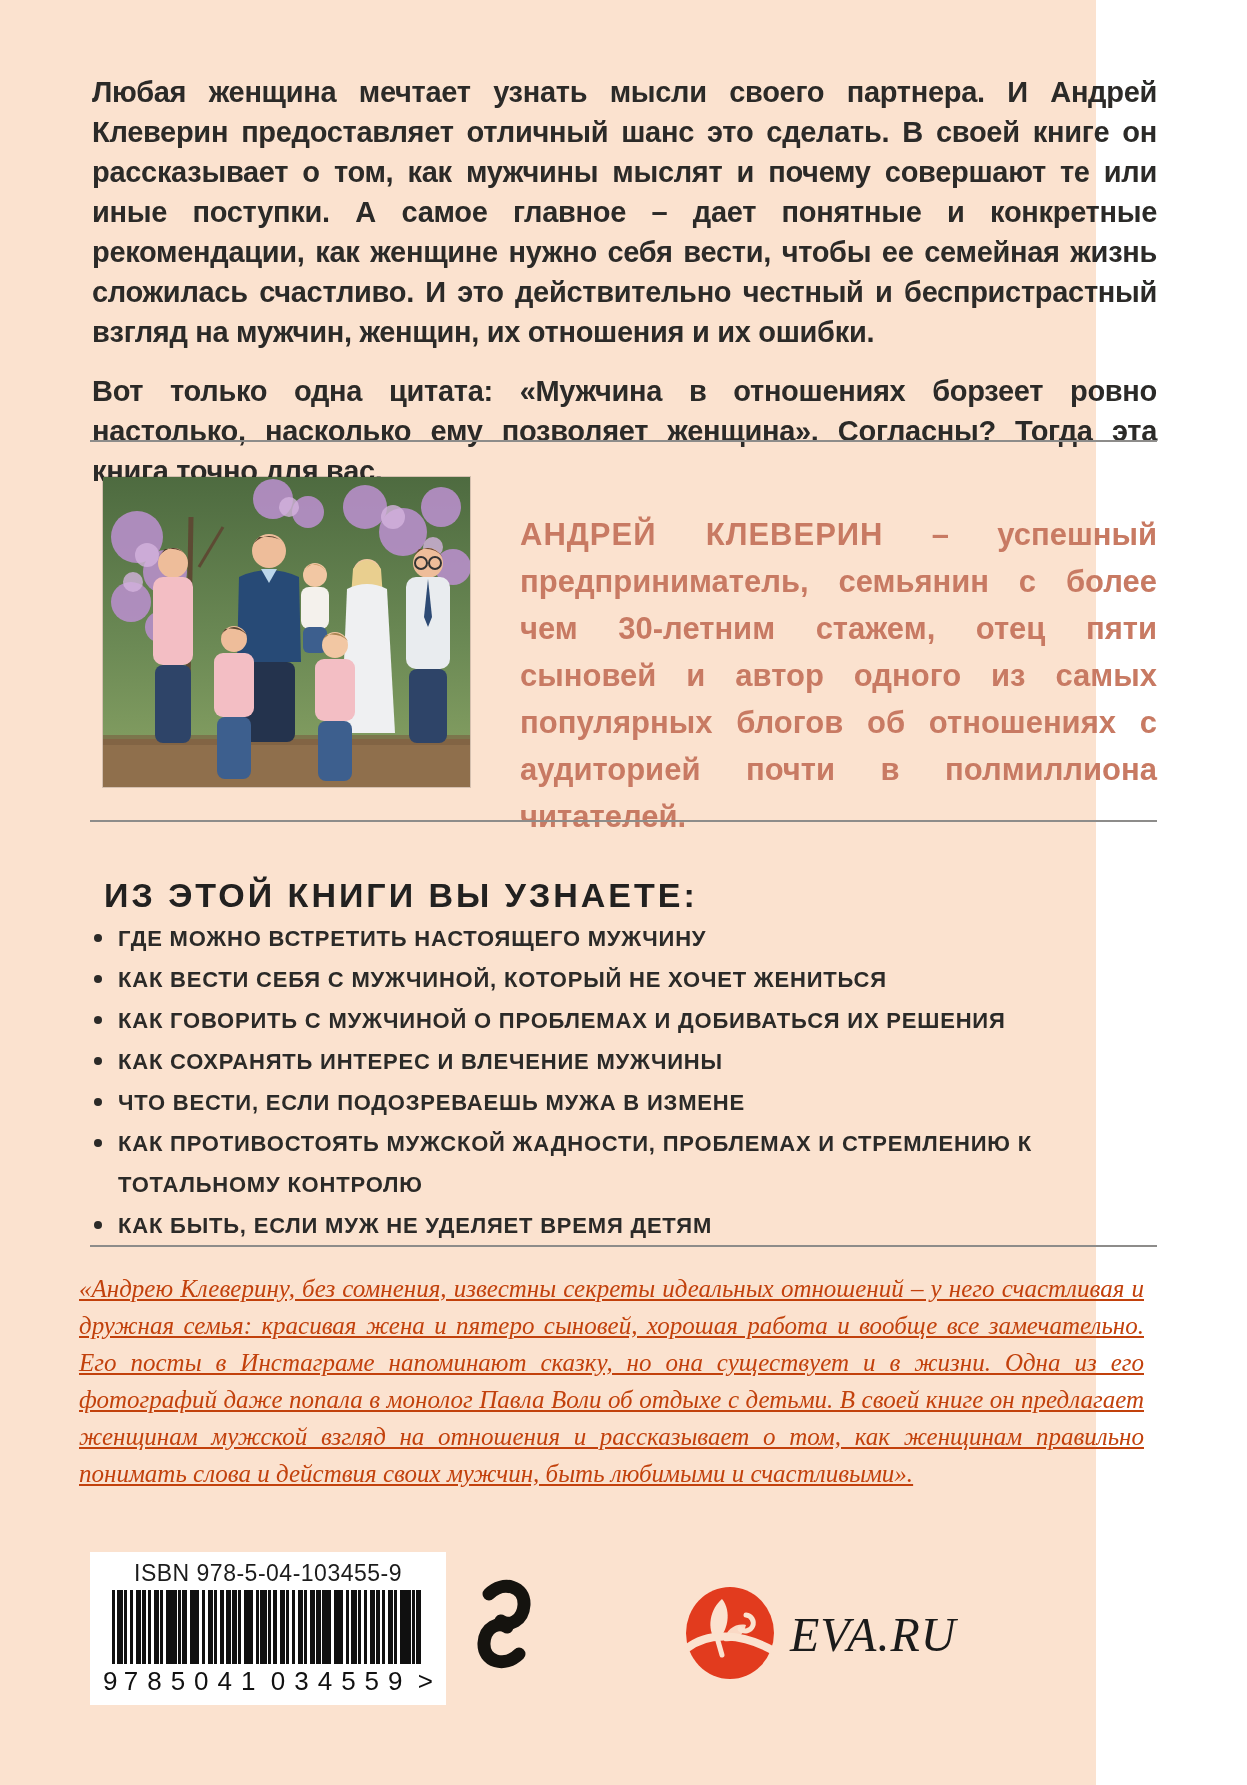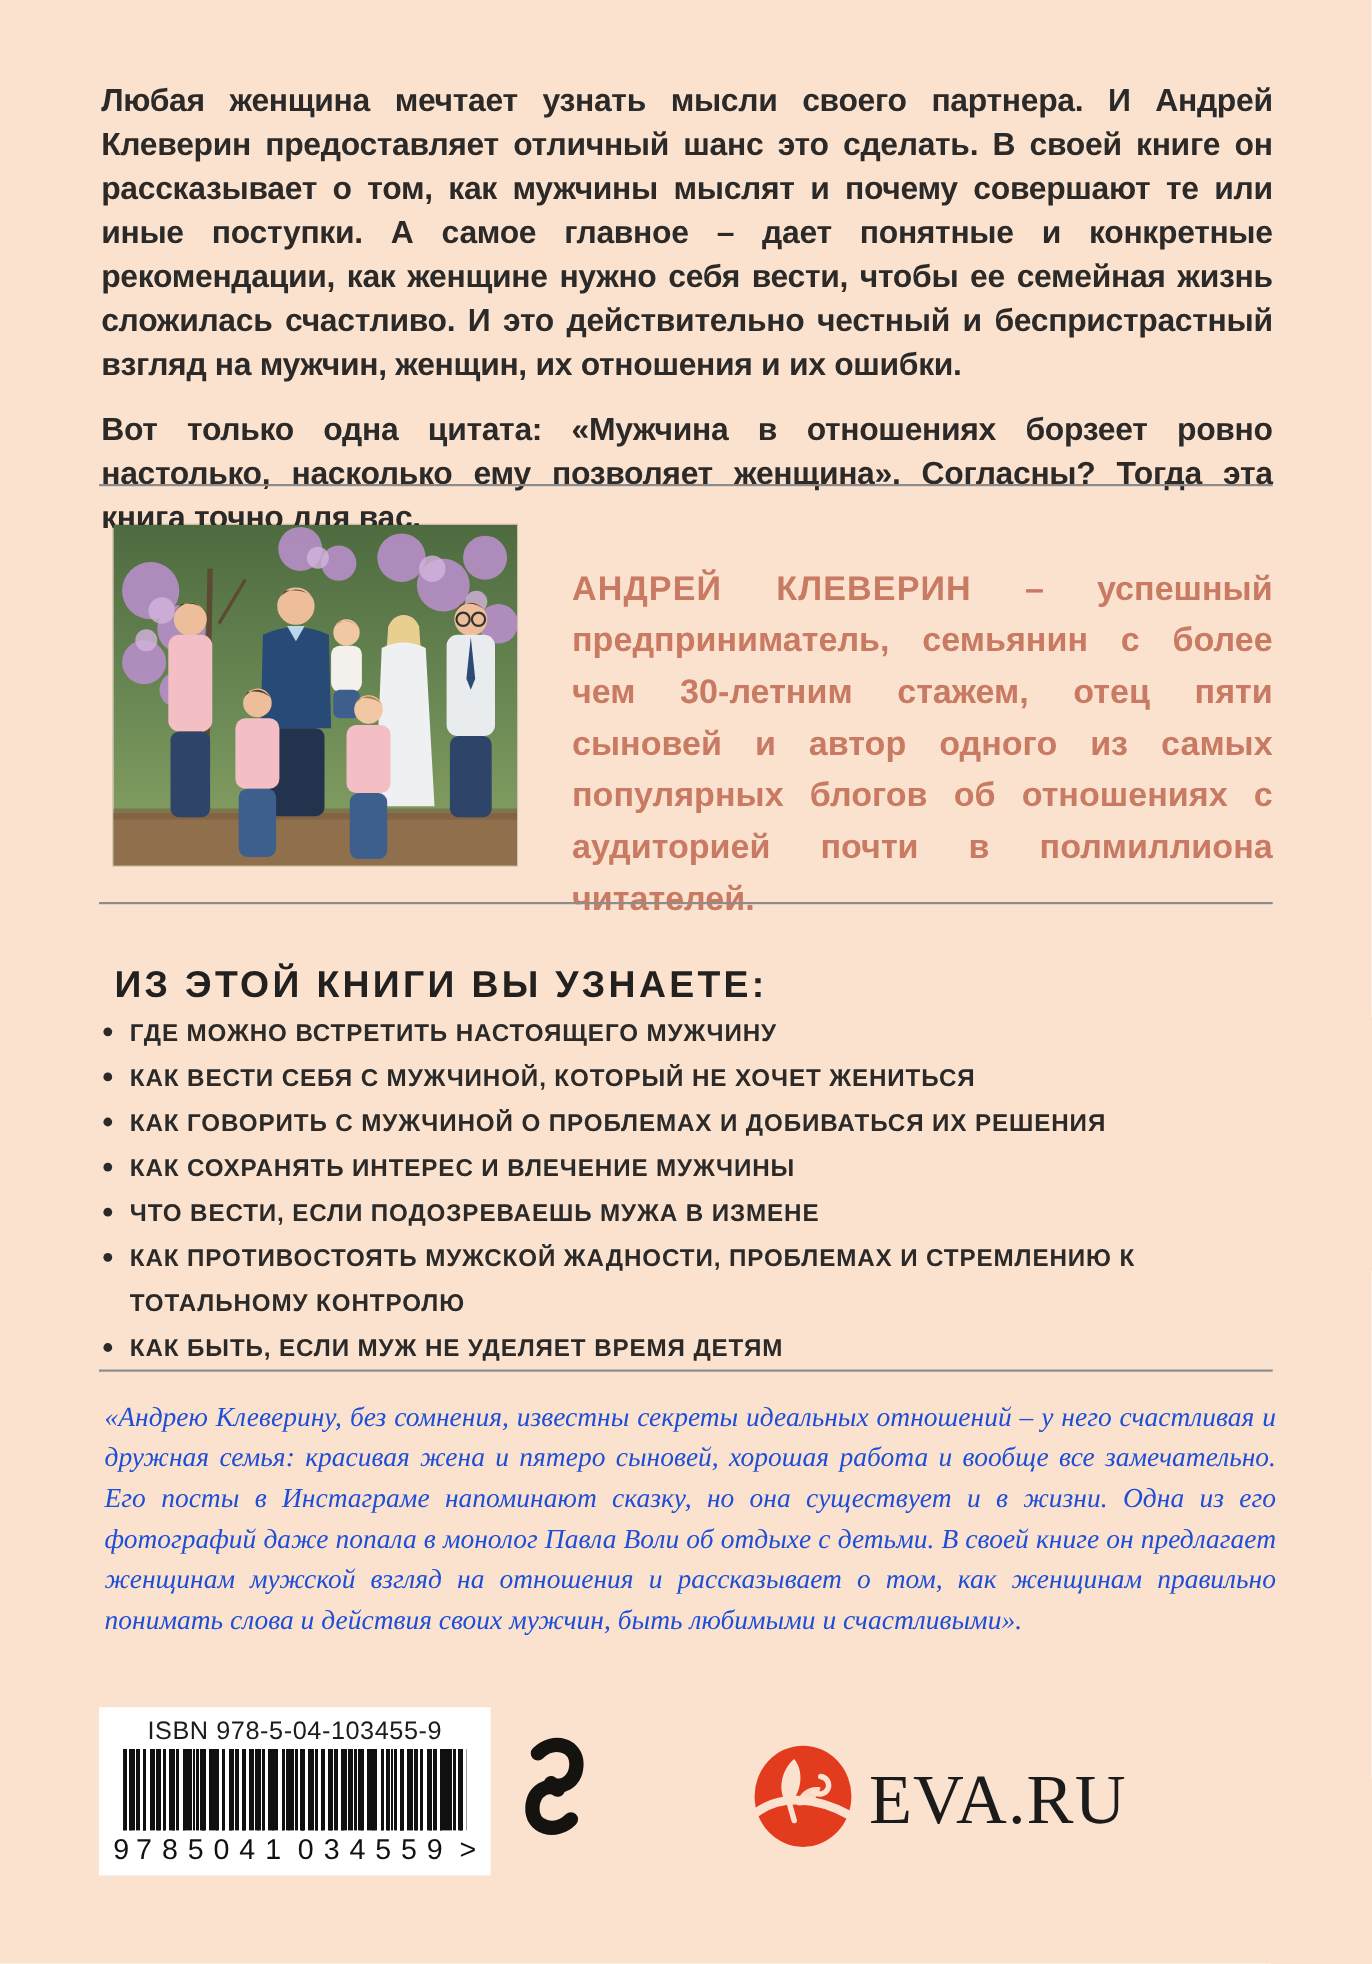--- a/index.html
+++ b/index.html
@@ -1,18 +1,18 @@
 <!DOCTYPE html>
 <html><head>
 <meta charset="utf-8">
 <style>
   html,body{margin:0;padding:0;}
   body{width:1247px;height:1785px;overflow:hidden;
        font-family:"Liberation Sans",sans-serif;}
-  .cover{position:relative;width:1247px;height:1785px;background:#fbe2cf;}
+  .cover{position:relative;width:1096px;height:1785px;background:#fbe2cf;}
 
   
   .intro{position:absolute;left:92px;top:72px;width:1065px;color:#2b2a28;}
   .intro p{margin:0;font-weight:700;font-size:29px;line-height:40px;
            letter-spacing:-0.3px;text-align:justify;}
   .intro p + p{margin-top:19px;}
 
   
   .rule{position:absolute;left:90px;width:1067px;height:2px;background:#8d8c8a;}
   .rule1{top:440px;} .rule2{top:820px;} .rule3{top:1245px;}
@@ -30,40 +30,40 @@
       font-size:34px;font-weight:700;letter-spacing:3px;color:#222120;}
   .learn-list{position:absolute;left:92px;top:918px;width:1065px;
       margin:0;padding:0;list-style:none;}
   .learn-list li{position:relative;padding-left:26px;margin:0;
       font-size:22px;font-weight:700;letter-spacing:0.8px;
       line-height:41px;color:#2b2a28;}
   .learn-list li::before{content:"";position:absolute;left:2px;top:16px;
       width:8px;height:8px;border-radius:50%;background:#2b2a28;}
 
   
-  .review{position:absolute;left:95px;top:1270px;width:1065px;margin:0;
+  .review{position:absolute;left:79px;top:1270px;width:1065px;margin:0;
       font-family:"Liberation Serif",serif;font-style:italic;
-      font-size:25px;line-height:37px;color:#1d4ed8;text-align:justify;}
+      font-size:25px;line-height:37px;color:#c2410c;text-align:justify;text-decoration:underline;}
 
   
   .isbn-box{position:absolute;left:90px;top:1552px;width:356px;height:153px;
       background:#fff;display:flex;flex-direction:column;align-items:center;}
   .isbn-label{margin-top:8px;font-size:23px;color:#1c1c1c;letter-spacing:0.5px;}
   .barcode{width:312px;height:74px;margin-top:3px;background:
       repeating-linear-gradient(90deg,#101010 0 3px,transparent 3px 6px),
       repeating-linear-gradient(90deg,#101010 0 2px,transparent 2px 9px),
       repeating-linear-gradient(90deg,transparent 0 5px,#101010 5px 8px,transparent 8px 13px);}
   .barcode-digits{width:330px;display:flex;justify-content:space-between;
       align-items:flex-end;font-size:26px;color:#111;margin-top:2px;}
   .barcode-digits .grp{letter-spacing:9px;text-align:center;}
 
   .eksmo{position:absolute;left:477px;top:1578px;}
   .eva{position:absolute;left:684px;top:1585px;display:flex;align-items:center;}
   .eva-text{margin-left:14px;font-family:"Liberation Serif",serif;
-      font-size:64px;letter-spacing:1px;color:#1b1b1b;line-height:1;}
+      font-size:48px;letter-spacing:1px;color:#1b1b1b;line-height:1;font-style:italic;}
 </style>
 </head>
 <body>
 
 <div class="cover">
 
   <div class="intro">
     <p>Любая женщина мечтает узнать мысли своего партнера. И Андрей Клеверин предоставляет отличный шанс это сделать. В своей книге он рассказывает о том, как мужчины мыслят и почему совершают те или иные поступки. А самое главное – дает понятные и конкретные рекомендации, как женщине нужно себя вести, чтобы ее семейная жизнь сложилась счастливо. И это действительно честный и беспристрастный взгляд на мужчин, женщин, их отношения и их ошибки.</p>
     <p>Вот только одна цитата: «Мужчина в отношениях борзеет ровно настолько, насколько ему позволяет женщина». Согласны? Тогда эта книга точно для вас.</p>
   </div>

